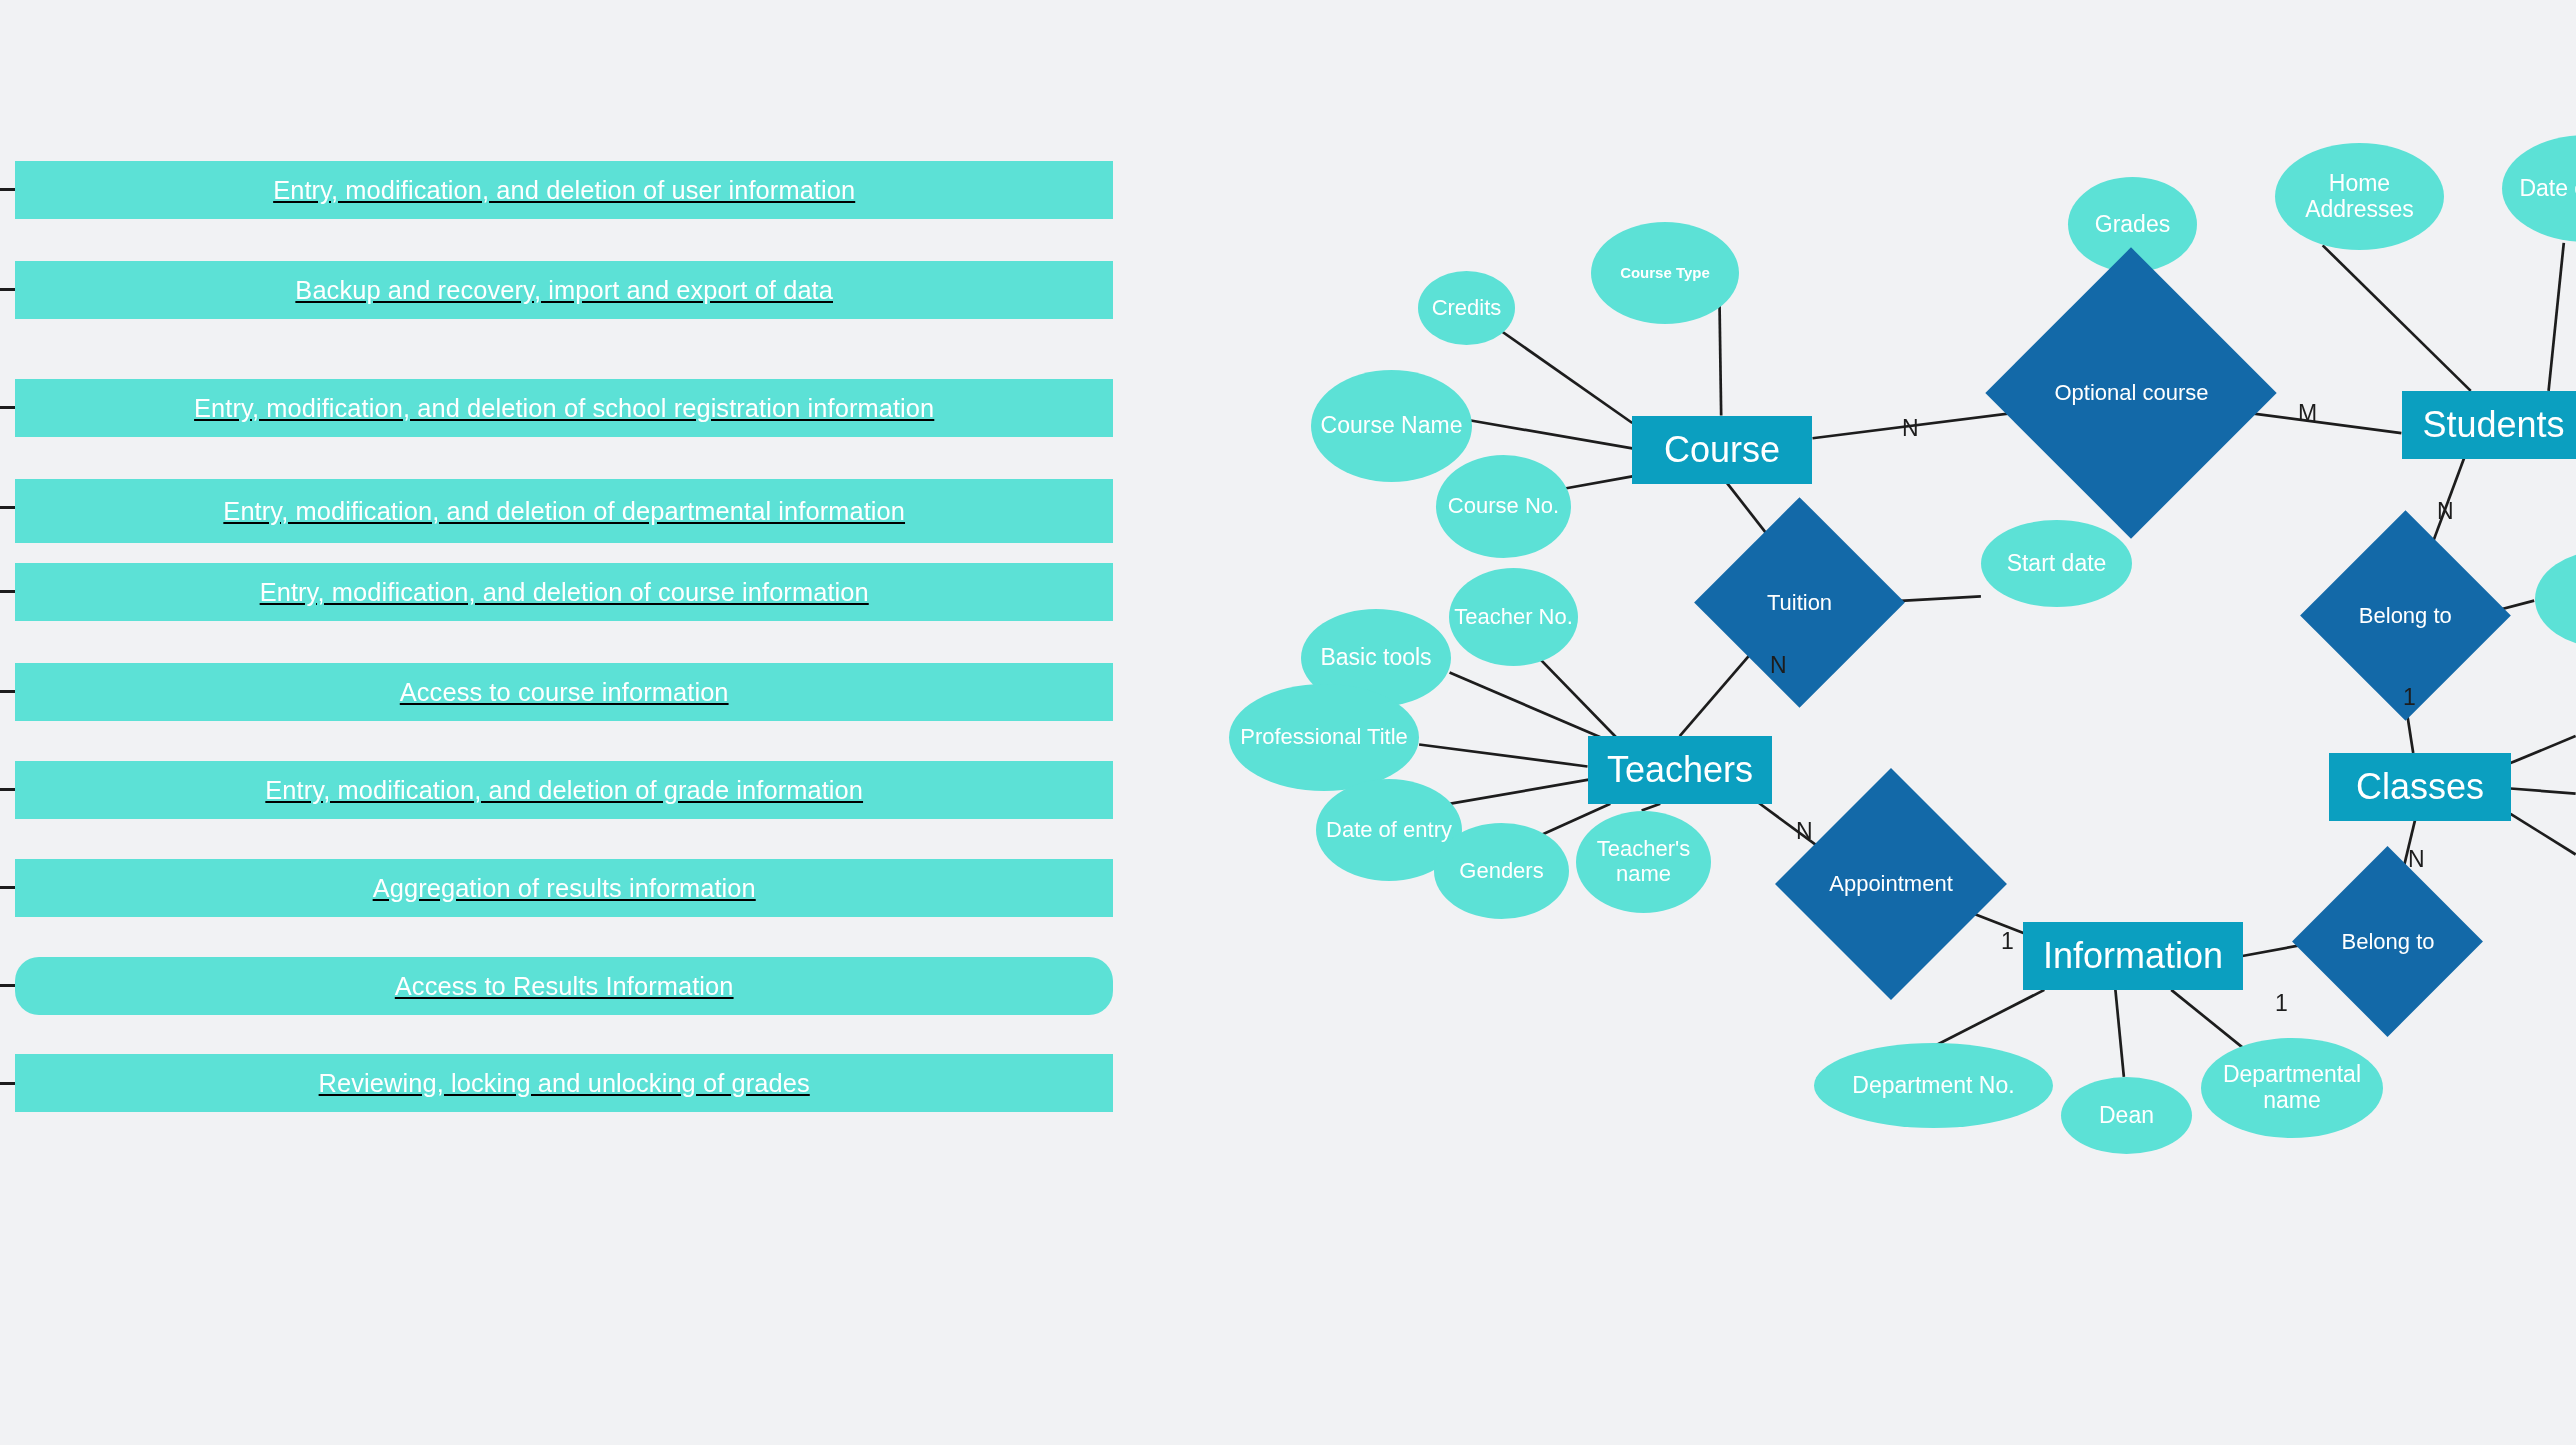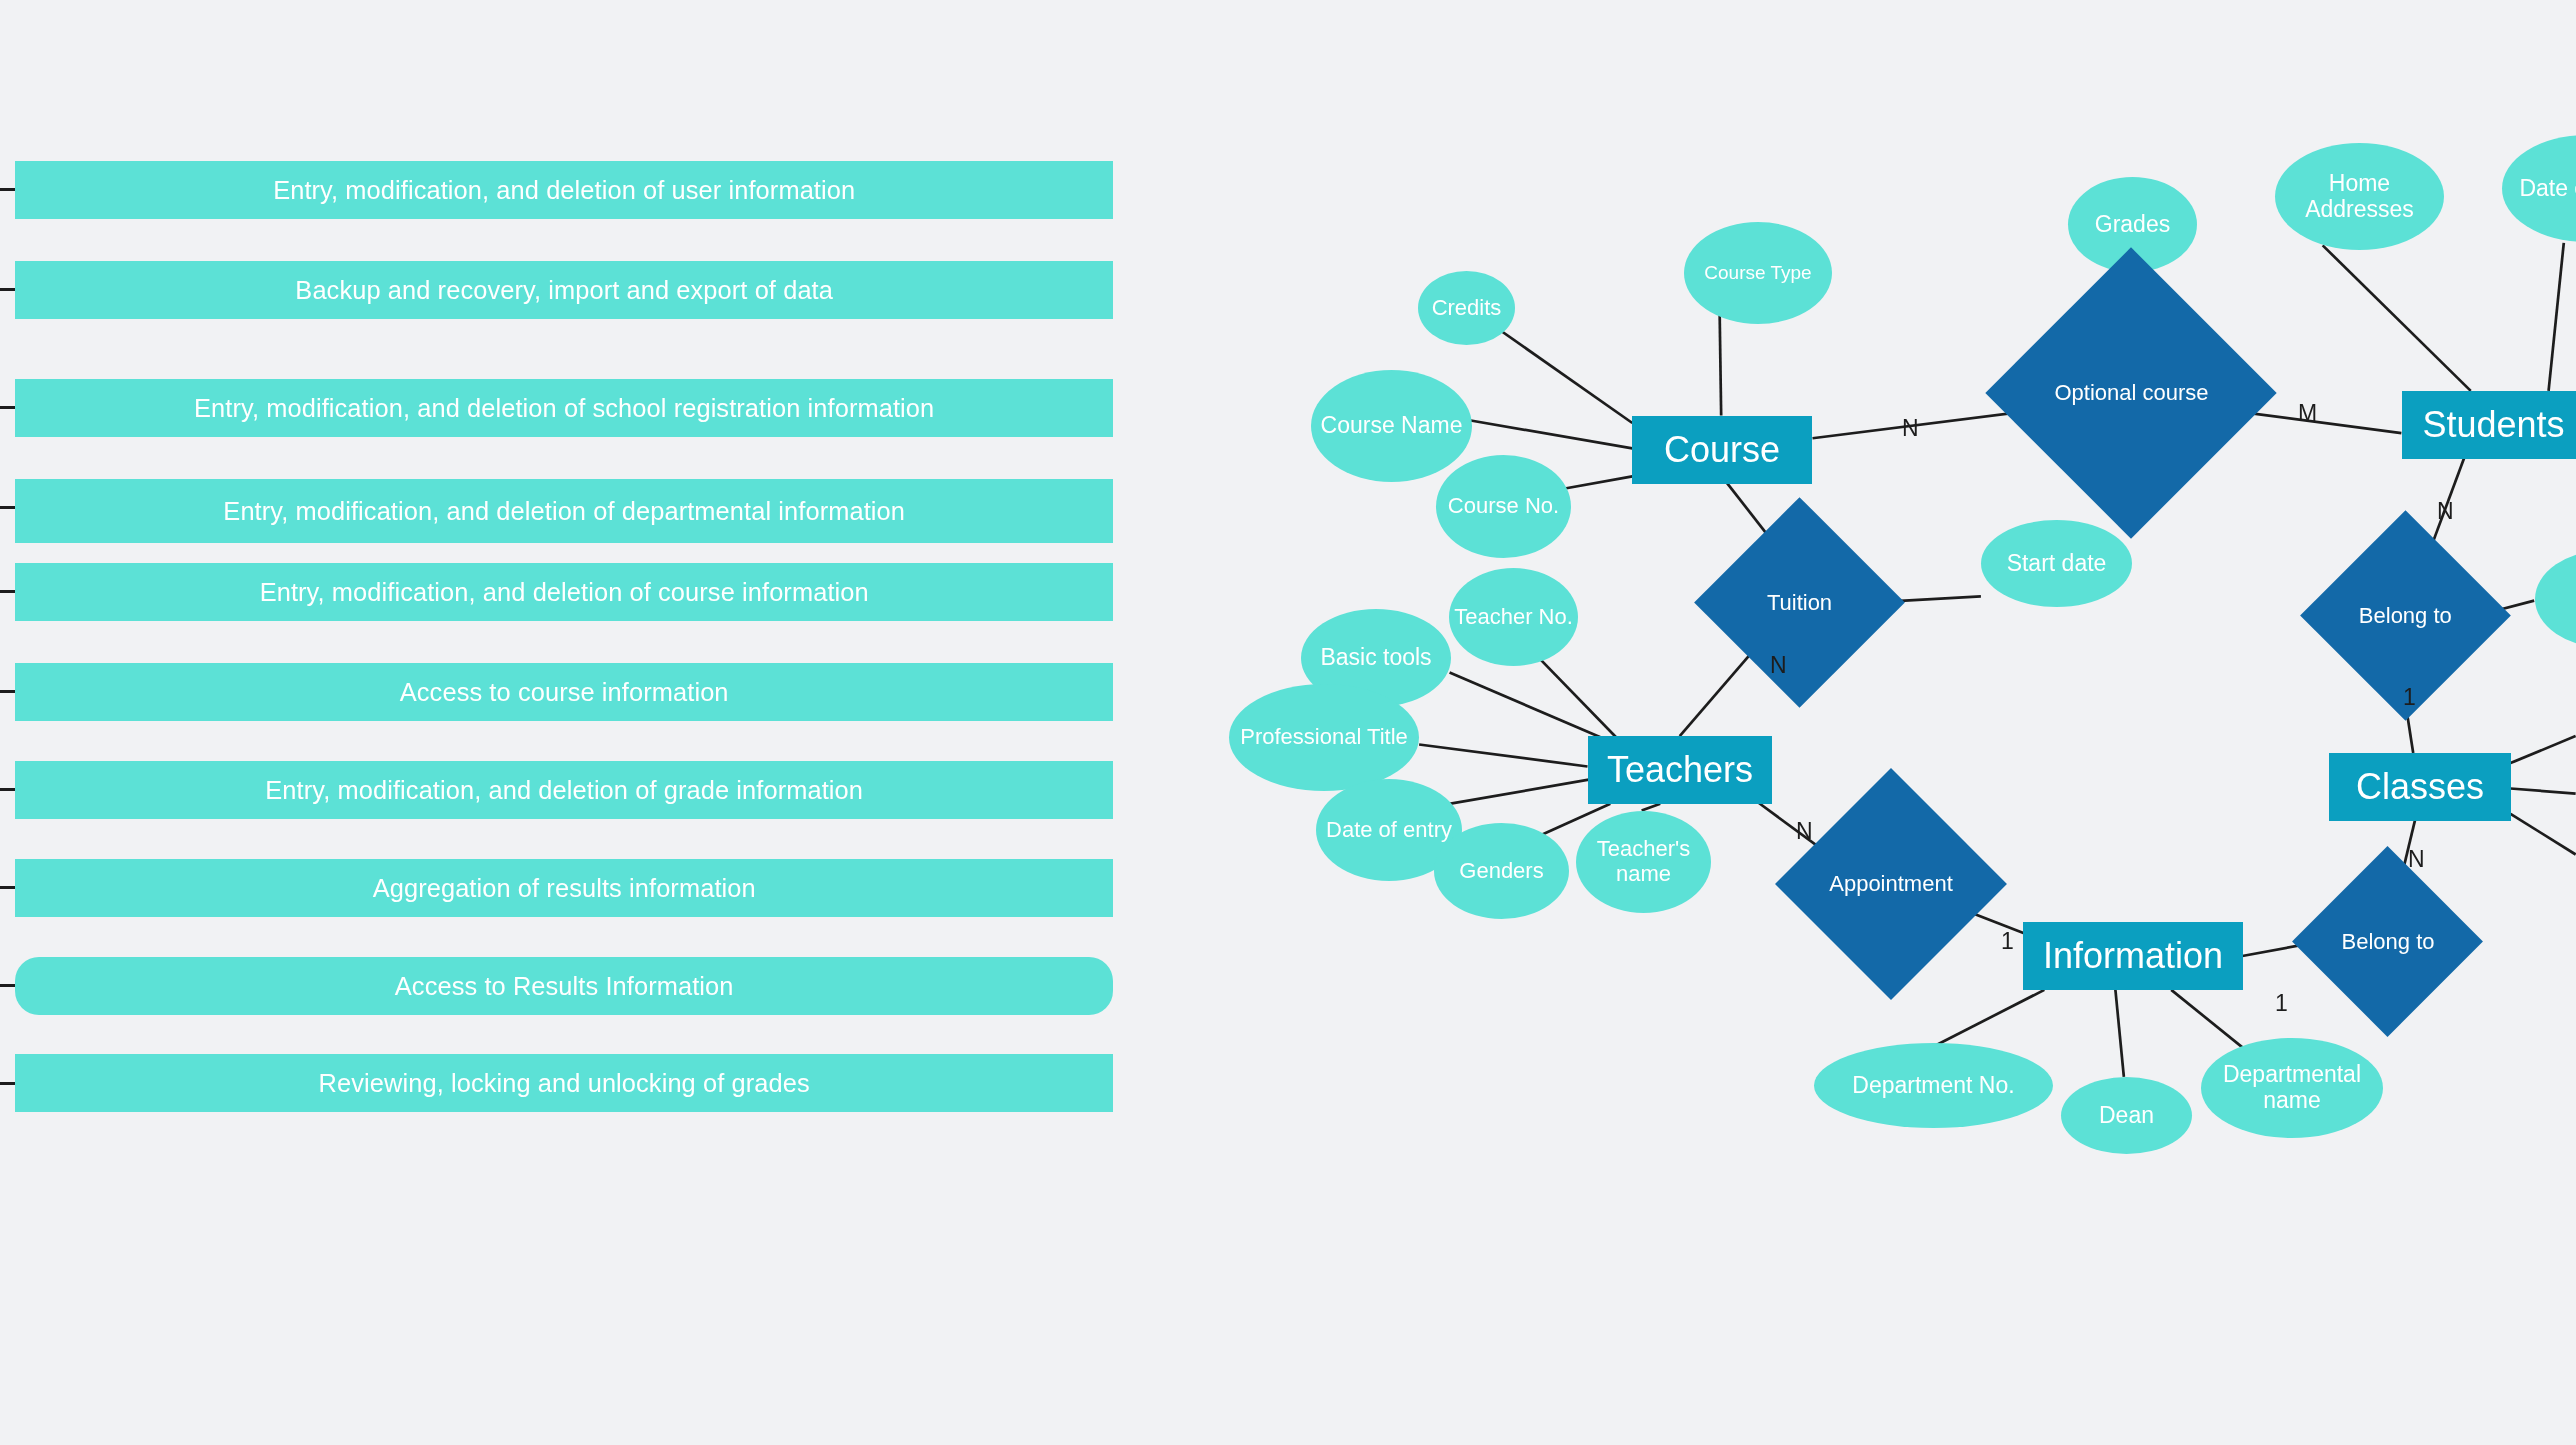--- a/index.html
+++ b/index.html
@@ -31,20 +31,21 @@
     height: 1445px;
   }
   .feature-row {
     position: absolute;
     left: 15.2px;
     width: 1098px;
     background: #5ce1d6;
     display: flex;
     align-items: center;
     justify-content: center;
+    text-decoration: underline;
   }
   .feature-label {
     color: #ffffff;
     font-size: 25.4px;
     font-family: "Liberation Sans", sans-serif;
     letter-spacing: 0.1px;
     white-space: nowrap;
   }
   .feature-stub {
     position: absolute;
@@ -206,21 +207,21 @@
         <line x1="1685" y1="955" x2="1886" y2="920" stroke="#1d1d1d" stroke-width="3.2"></line>
         <line x1="1764" y1="1013" x2="1903" y2="950" stroke="#1d1d1d" stroke-width="3.2"></line>
         <line x1="1940" y1="958" x2="1962" y2="950" stroke="#1d1d1d" stroke-width="3.2"></line>
         <line x1="2077" y1="948" x2="2175" y2="1020" stroke="#1d1d1d" stroke-width="3.2"></line>
         <line x1="2312" y1="1072" x2="2392" y2="1103" stroke="#1d1d1d" stroke-width="3.2"></line>
         <line x1="2416" y1="1170" x2="2285" y2="1237" stroke="#1d1d1d" stroke-width="3.2"></line>
         <line x1="2500" y1="1170" x2="2510" y2="1273" stroke="#1d1d1d" stroke-width="3.2"></line>
         <line x1="2566" y1="1170" x2="2660" y2="1246" stroke="#1d1d1d" stroke-width="3.2"></line>
       </svg>
   <div class="attribute" style="left: 1418px; top: 271px; width: 97px; height: 74px; font-size: 22px;">Credits</div>
-      <div class="attribute" style="left: 1684px; top: 222px; width: 148px; height: 102px; font-size: 19px;">Course Type</div>
+      <div class="attribute" style="left: 1591px; top: 222px; width: 148px; height: 102px; font-size: 15px; font-weight: bold;">Course Type</div>
       <div class="attribute" style="left: 1311px; top: 370px; width: 161px; height: 112px; font-size: 23px;">Course Name</div>
       <div class="attribute" style="left: 1436px; top: 455px; width: 135px; height: 103px; font-size: 22px;">Course No.</div>
       <div class="attribute" style="left: 1449px; top: 568px; width: 129px; height: 98px; font-size: 22px;">Teacher No.</div>
       <div class="attribute" style="left: 1301px; top: 609px; width: 150px; height: 98px; font-size: 23px;">Basic tools</div>
       <div class="attribute" style="left: 1229px; top: 684px; width: 190px; height: 107px; font-size: 22px;">Professional Title</div>
       <div class="attribute" style="left: 1316px; top: 779px; width: 146px; height: 102px; font-size: 22px;">Date of entry</div>
       <div class="attribute" style="left: 1434px; top: 823px; width: 135px; height: 96px; font-size: 22px;">Genders</div>
       <div class="attribute" style="left: 1576px; top: 811px; width: 135px; height: 102px; font-size: 22px;">Teacher's name</div>
       <div class="attribute" style="left: 1981px; top: 520px; width: 151px; height: 87px; font-size: 23px;">Start date</div>
       <div class="attribute" style="left: 2068px; top: 177px; width: 129px; height: 95px; font-size: 23px;">Grades</div>

